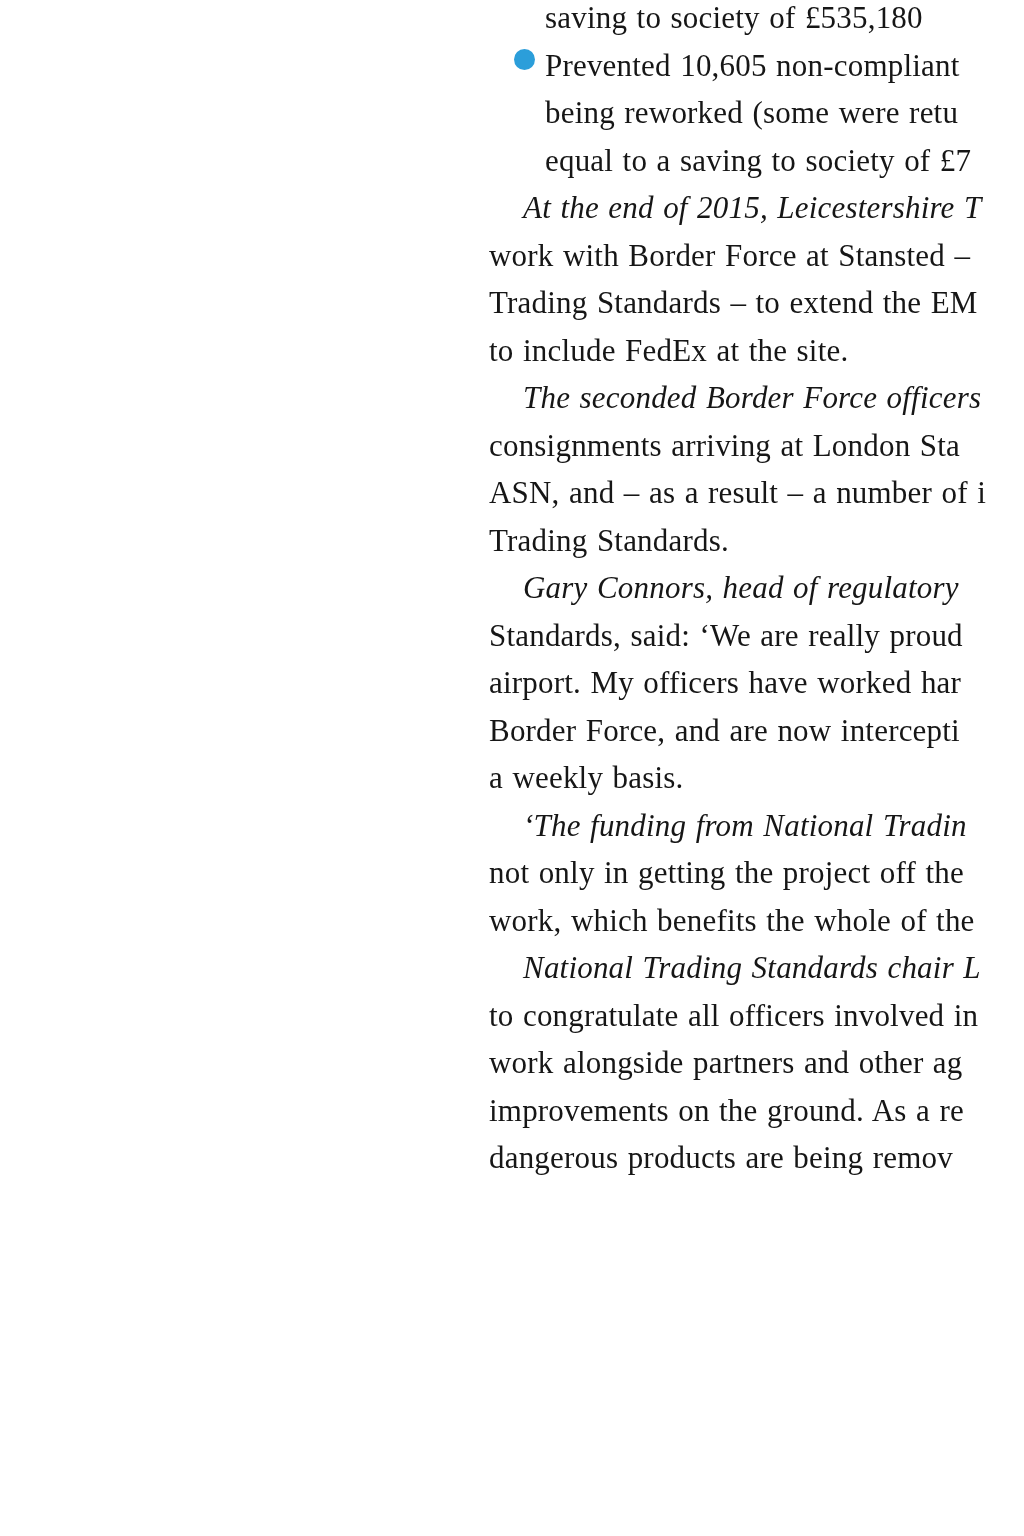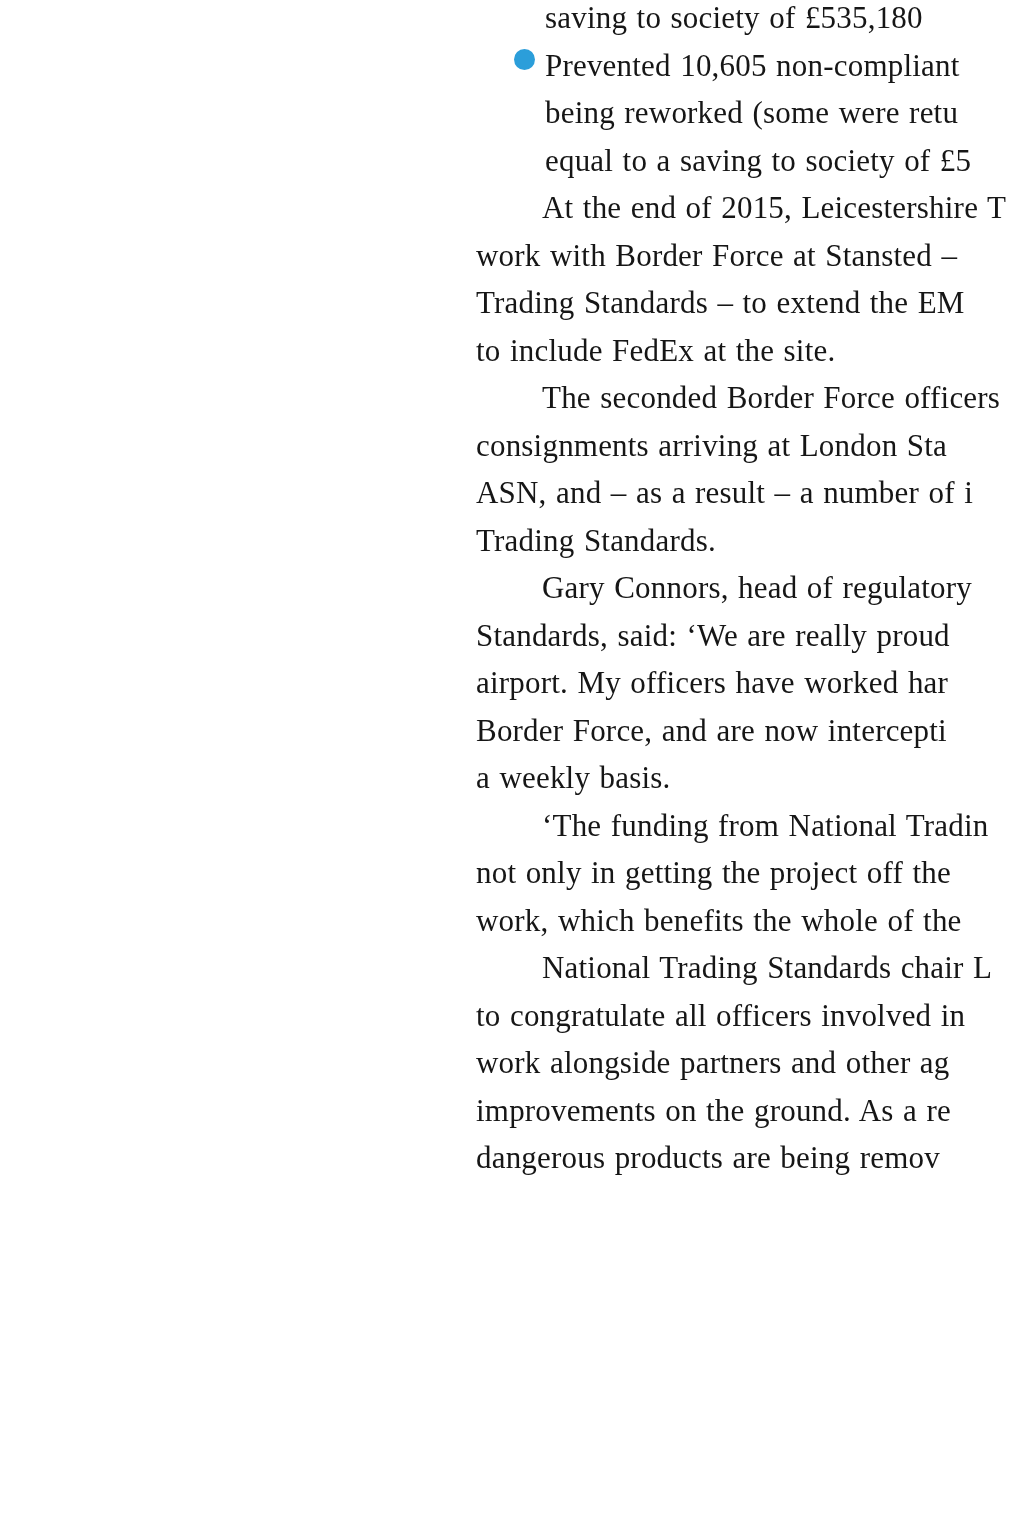--- a/index.html
+++ b/index.html
@@ -20,22 +20,22 @@
     position: absolute;
     white-space: nowrap;
     font-family: "Liberation Serif", serif;
     font-size: 31px;
     line-height: 48px;
     height: 48px;
     color: #161616;
     letter-spacing: 0.2px;
     word-spacing: 1.5px;
   }
-  .ln-flush  { left: 465px; }
-  .ln-indent { left: 531px; }
+  .ln-flush  { left: 478px; }
+  .ln-indent { left: 512px; font-style: italic; }
   .ln-hang   { left: 534px; }
 
   .bullet-dot {
     position: absolute;
     left: 503px; top: 49px;
     width: 21px; height: 21px;
     border-radius: 50%;
   }
 
   
@@ -74,21 +74,21 @@
 </style>
 </head>
 <body>
 
 <div id="page">
 
   <div class="ln ln-hang" style="top:-6px">saving to society of £535,180</div>
   <span class="bullet-dot" style="background:#2b9eda"></span>
   <div class="ln ln-hang" style="top:42px">Prevented 10,605 non-compliant</div>
   <div class="ln ln-hang" style="top:89px">being reworked (some were retu</div>
-  <div class="ln ln-hang" style="top:137px">equal to a saving to society of £5</div>
+  <div class="ln ln-hang" style="top:137px">equal to a saving to society of £7</div>
   <div class="ln ln-indent" style="top:184px">At the end of 2015, Leicestershire T</div>
   <div class="ln ln-flush" style="top:232px">work with Border Force at Stansted –</div>
   <div class="ln ln-flush" style="top:279px">Trading Standards – to extend the EM</div>
   <div class="ln ln-flush" style="top:327px">to include FedEx at the site.</div>
   <div class="ln ln-indent" style="top:374px">The seconded Border Force officers</div>
   <div class="ln ln-flush" style="top:422px">consignments arriving at London Sta</div>
   <div class="ln ln-flush" style="top:469px">ASN, and – as a result – a number of i</div>
   <div class="ln ln-flush" style="top:517px">Trading Standards.</div>
   <div class="ln ln-indent" style="top:564px">Gary Connors, head of regulatory</div>
   <div class="ln ln-flush" style="top:612px">Standards, said: ‘We are really proud</div>

